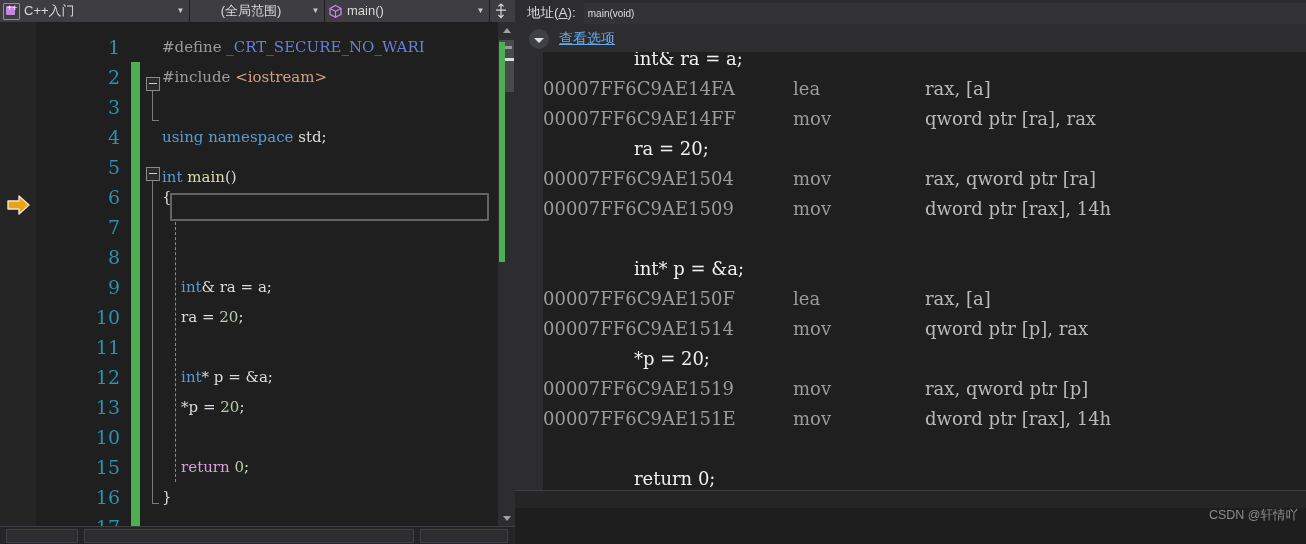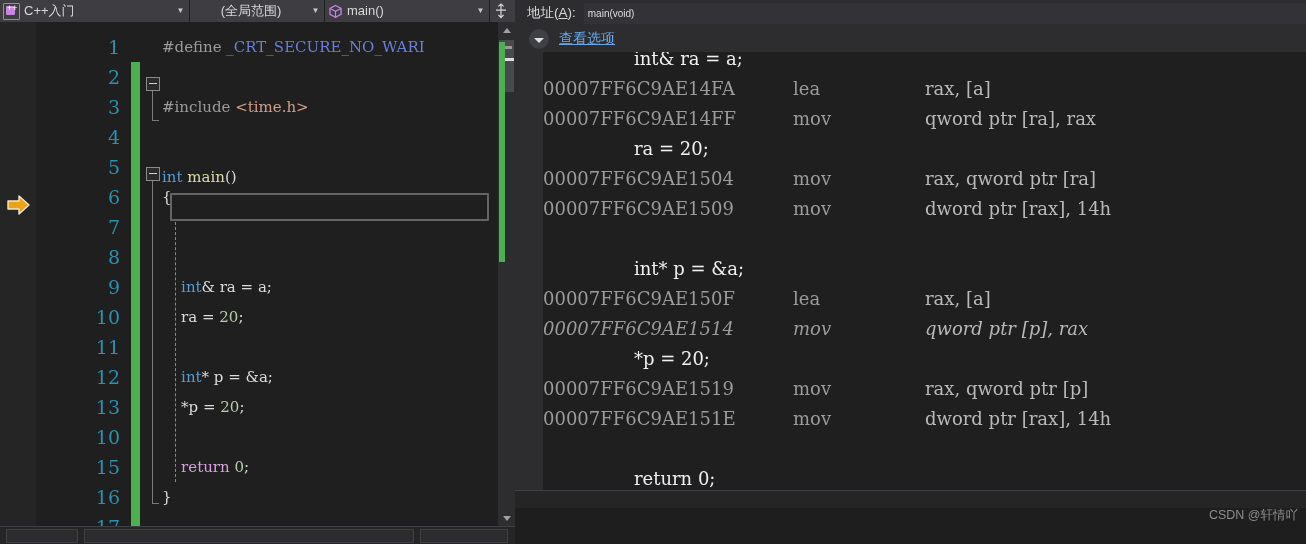--- a/index.html
+++ b/index.html
@@ -199,22 +199,25 @@
           </div>
           <div class="row" style="top: 490px;">
             <span class="lineno">17</span>
           </div>
         </div>
       <div class="changebar" style="top:40px;height:465px;"></div>
       <div class="codearea">
           <div class="row" style="top: 10px;">
             <span class="codetext"><span class="tok-pre">#define </span><span class="tok-macro">_CRT_SECURE_NO_WARI</span></span>
           </div>
-          <div class="row" style="top: 70px;">
-            <span class="codetext"><span class="tok-pre">#include </span><span class="tok-inc">&lt;time.h&gt;</span></span>
+          <div class="row" style="top: 40px;">
+            <span class="codetext"><span class="tok-pre">#include </span><span class="tok-inc">&lt;iostream&gt;</span></span>
+          </div>
+          <div class="row" style="top: 100px;">
+            <span class="codetext"><span class="tok-kw">using</span><span class="tok-op"> </span><span class="tok-kw">namespace</span><span class="tok-op"> </span><span class="tok-id">std</span><span class="tok-op">;</span></span>
           </div>
           <div class="row" style="top: 140px;">
             <span class="codetext"><span class="tok-kw">int</span><span class="tok-op"> </span><span class="tok-fn">main</span><span class="tok-op">()</span></span>
           </div>
           <div class="row" style="top: 160px;">
             <span class="codetext"><span class="tok-brace">{</span></span>
           </div>
           <div class="row" style="top: 220px;">
             <span class="codetext"></span>
           </div>
@@ -303,21 +306,21 @@
     <div class="dis-body">
         <div class="dis-row" style="top: -8px;"><span class="dis-src">    int&amp; ra = a;</span></div>
         <div class="dis-row" style="top: 22px;"><span class="dis-addr">00007FF6C9AE14FA</span><span class="dis-mn">lea</span><span class="dis-ops">rax, [a]</span></div>
         <div class="dis-row" style="top: 52px;"><span class="dis-addr">00007FF6C9AE14FF</span><span class="dis-mn">mov</span><span class="dis-ops">qword ptr [ra], rax</span></div>
         <div class="dis-row" style="top: 82px;"><span class="dis-src">    ra = 20;</span></div>
         <div class="dis-row" style="top: 112px;"><span class="dis-addr">00007FF6C9AE1504</span><span class="dis-mn">mov</span><span class="dis-ops">rax, qword ptr [ra]</span></div>
         <div class="dis-row" style="top: 142px;"><span class="dis-addr">00007FF6C9AE1509</span><span class="dis-mn">mov</span><span class="dis-ops">dword ptr [rax], 14h</span></div>
         <div class="dis-row" style="top: 172px;"></div>
         <div class="dis-row" style="top: 202px;"><span class="dis-src">    int* p = &amp;a;</span></div>
         <div class="dis-row" style="top: 232px;"><span class="dis-addr">00007FF6C9AE150F</span><span class="dis-mn">lea</span><span class="dis-ops">rax, [a]</span></div>
-        <div class="dis-row" style="top: 262px; font-style: italic;"><span class="dis-addr">00007FF6C9AE1514</span><span class="dis-mn">mov</span><span class="dis-ops">qword ptr [p], rax</span></div>
+        <div class="dis-row" style="top: 262px;"><span class="dis-addr">00007FF6C9AE1514</span><span class="dis-mn">mov</span><span class="dis-ops">qword ptr [p], rax</span></div>
         <div class="dis-row" style="top: 292px;"><span class="dis-src">    *p = 20;</span></div>
         <div class="dis-row" style="top: 322px;"><span class="dis-addr">00007FF6C9AE1519</span><span class="dis-mn">mov</span><span class="dis-ops">rax, qword ptr [p]</span></div>
         <div class="dis-row" style="top: 352px;"><span class="dis-addr">00007FF6C9AE151E</span><span class="dis-mn">mov</span><span class="dis-ops">dword ptr [rax], 14h</span></div>
         <div class="dis-row" style="top: 382px;"></div>
         <div class="dis-row" style="top: 412px;"><span class="dis-src">    return 0;</span></div>
       </div>
 
     <div class="right-bottom"></div>
   </div>
 

